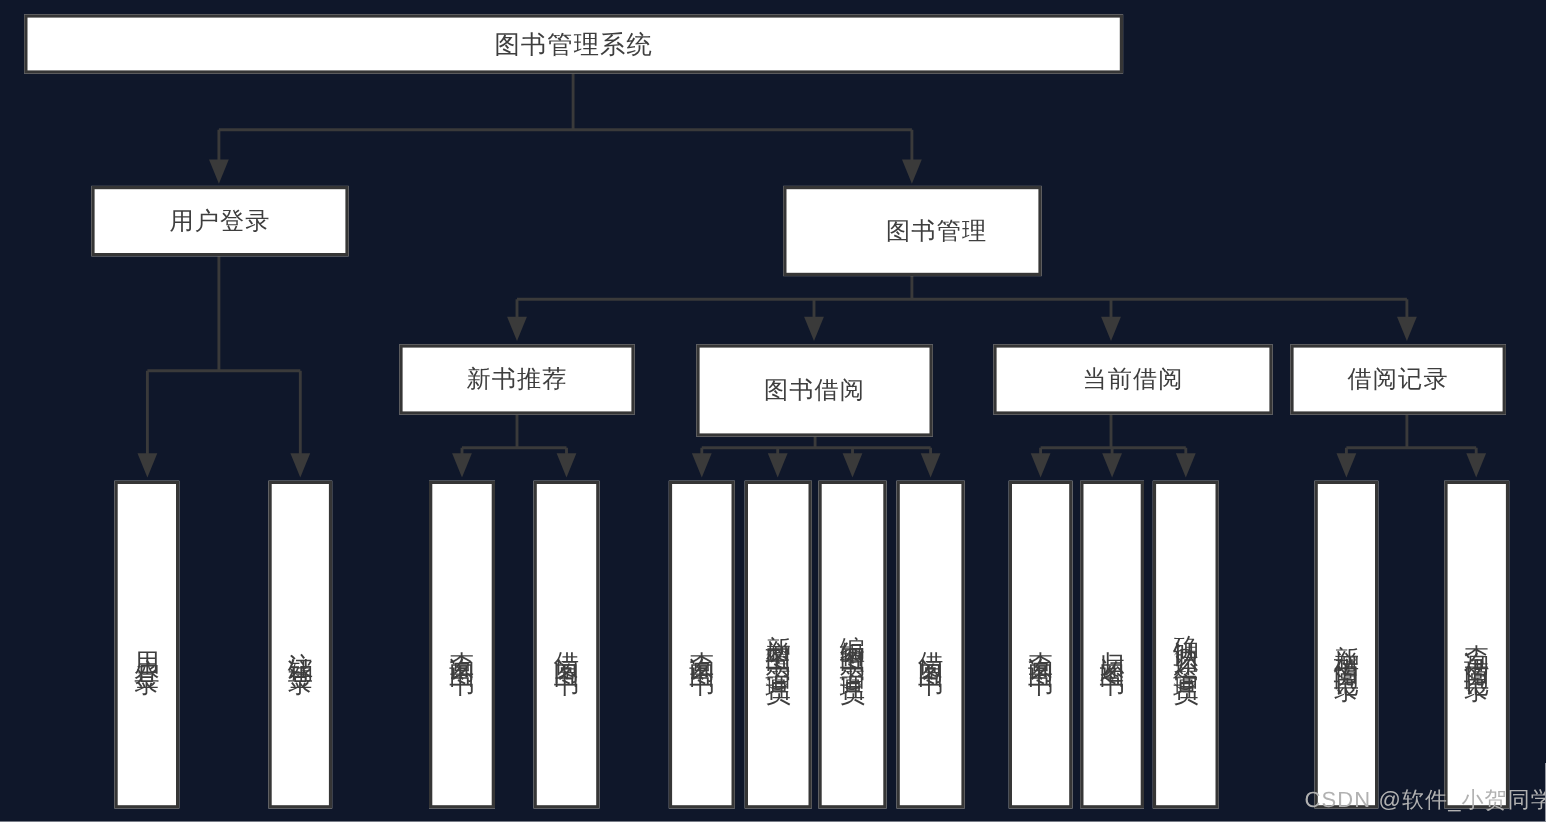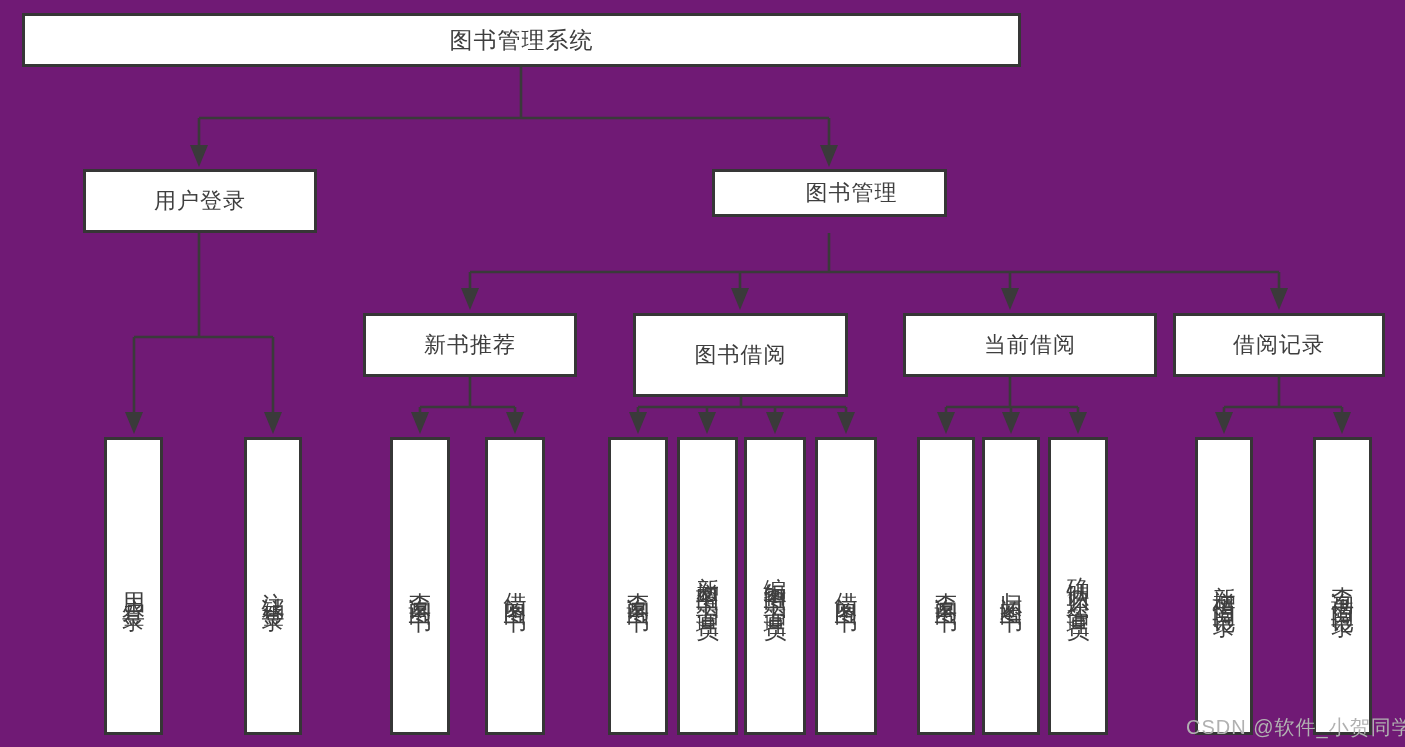--- a/index.html
+++ b/index.html
@@ -5,21 +5,21 @@
   html, body {
     margin: 0;
     padding: 0;
     background: #ffffff;
     font-family: "Liberation Sans", "DejaVu Sans", sans-serif;
   }
   .canvas {
     position: relative;
     width: 1405px;
     height: 747px;
-    background: #701a75;
+    background: #0f172a;
     overflow: hidden;
   }
   .connectors {
     position: absolute;
     left: 0;
     top: 0;
     z-index: 1;
   }
   .connectors path {
     stroke: #3a3a3a;
@@ -127,34 +127,34 @@
     </g>
   </svg>
 
   <div class="hbox root" style="left:22px; top:13px; width:999px; height:54px;">
     <span>图书管理系统</span>
   </div>
 
   <div class="hbox" style="left:83px; top:169px; width:234px; height:64px;">
     <span>用户登录</span>
   </div>
-  <div class="hbox" style="left:712px; top:169px; width:235px; height:48px;padding-left:44px;">
+  <div class="hbox" style="left:712px; top:169px; width:235px; height:82px;padding-left:44px;">
     <span>图书管理</span>
   </div>
 
   <div class="hbox" style="left:363px; top:313px; width:214px; height:64px;text-align:right;">
     <span>新书推荐</span>
   </div>
   <div class="hbox" style="left:633px; top:313px; width:215px; height:84px;align-items:center;">
     <span>图书借阅</span>
   </div>
   <div class="hbox" style="left:903px; top:313px; width:254px; height:64px;">
     <span>当前借阅</span>
   </div>
-  <div class="hbox" style="left:1173px; top:313px; width:212px; height:64px;">
+  <div class="hbox" style="left:1173px; top:313px; width:196px; height:64px;">
     <span>借阅记录</span>
   </div>
 
   <div class="vcol" style="left:104px; width:59px;">
     <span>用户登录</span>
   </div>
   <div class="vcol" style="left:244px; width:58px;">
     <span>注销登录</span>
   </div>
 

